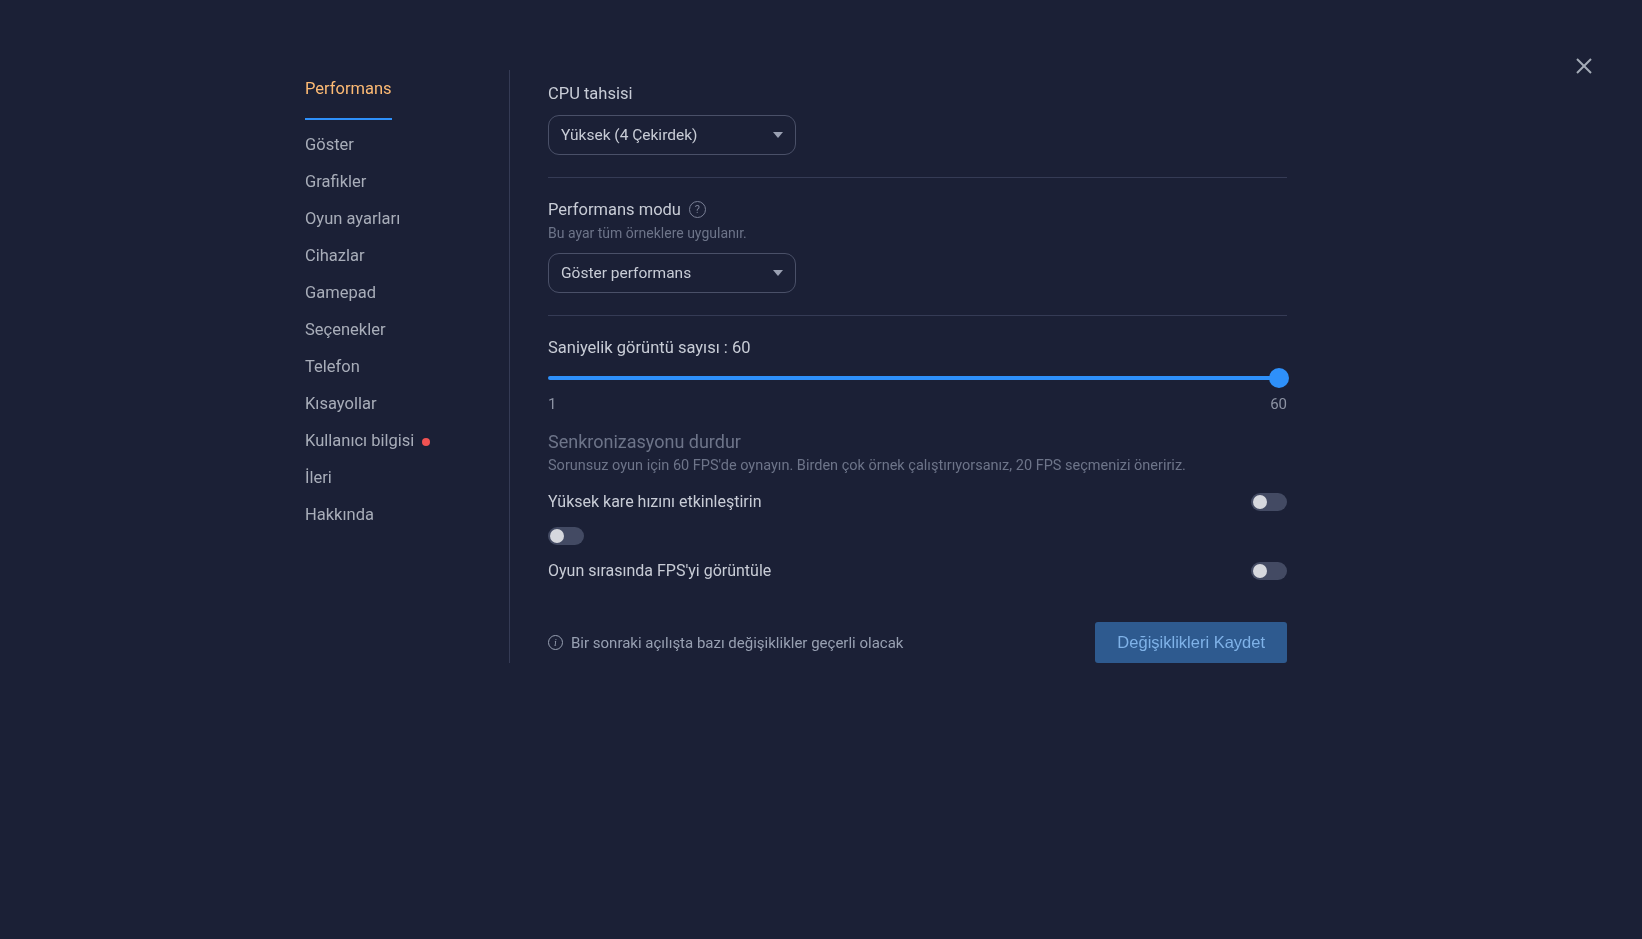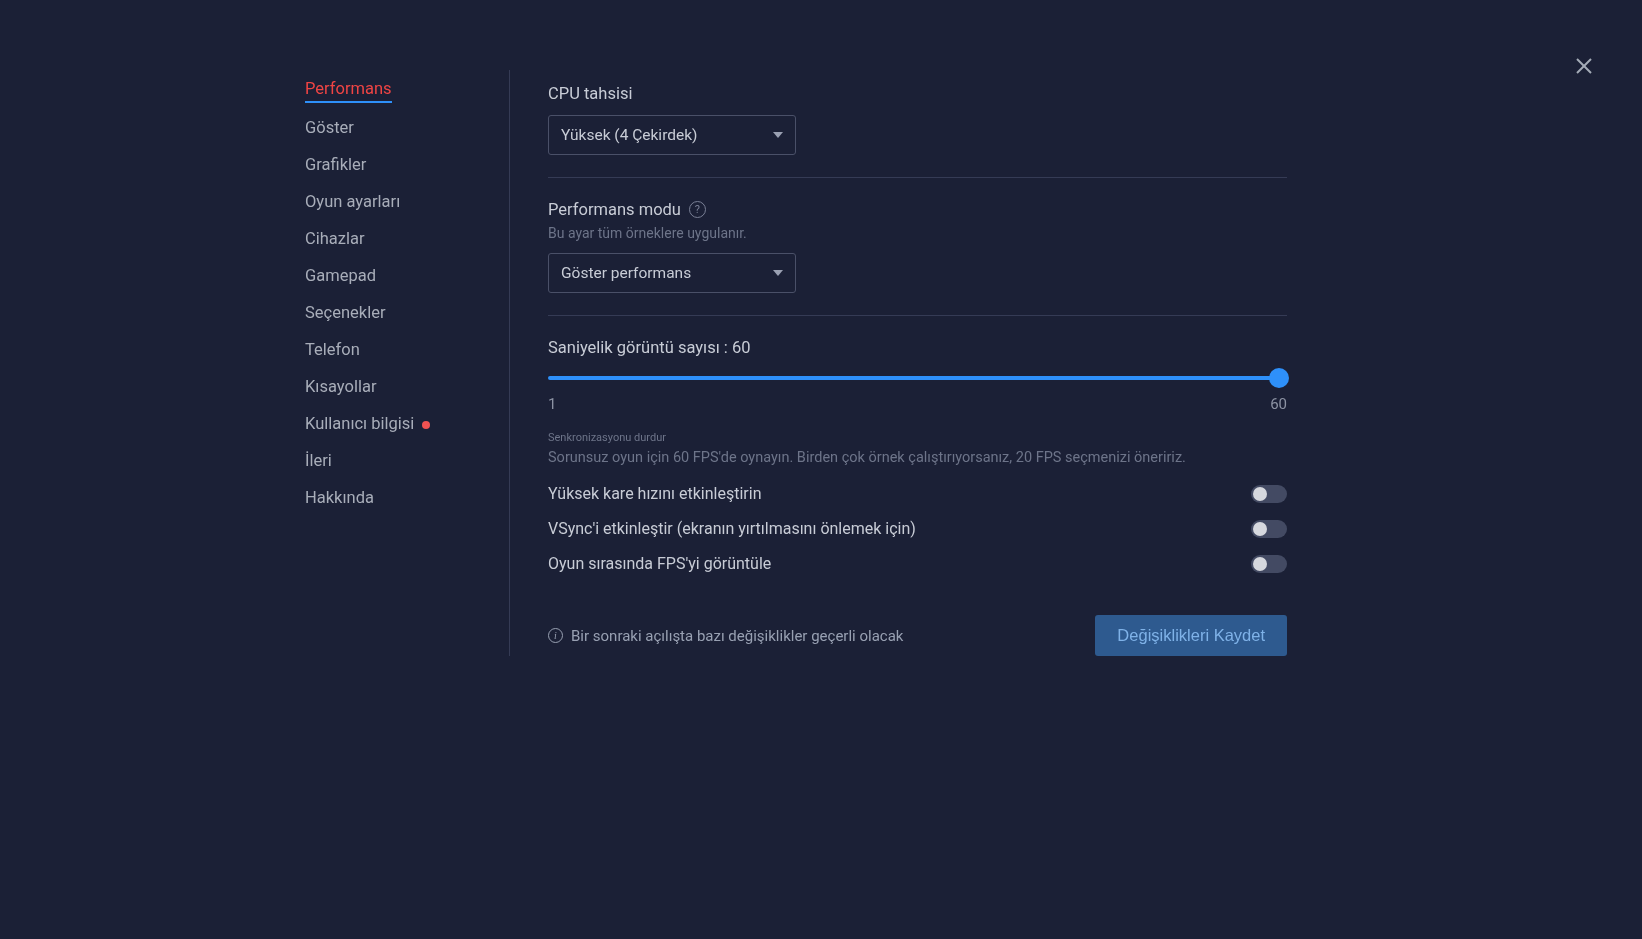--- a/index.html
+++ b/index.html
@@ -44,23 +44,23 @@
     padding-right: 20px;
   }
   .sidebar-item {
     font-size: 16.5px;
     color: #a8adb9;
     padding: 9px 0;
     cursor: pointer;
     display: inline-block;
   }
   .sidebar-item.active {
-    color: #ef4444;
+    color: #fdba74;
     border-bottom: 2px solid #2e90fa;
-    padding-bottom: 3px;
+    padding-bottom: 20px;
     margin-bottom: 6px;
   }
   .sidebar-row { display: block; }
   .dot-indicator {
     display: inline-block;
     width: 8px;
     height: 8px;
     background: #f05252;
     border-radius: 50%;
     margin-left: 8px;
@@ -106,21 +106,21 @@
     align-items: center;
     justify-content: center;
     font-size: 11px;
     color: #7a8096;
     cursor: pointer;
   }
   .select {
     width: 248px;
     height: 40px;
     border: 1px solid #4a5068;
-    border-radius: 3px;
+    border-radius: 11px;
     background: transparent;
     display: flex;
     align-items: center;
     justify-content: space-between;
     padding: 0 12px;
     cursor: pointer;
     font-size: 15.5px;
     color: #c8ccd6;
   }
   .select .caret {
@@ -153,21 +153,21 @@
     cursor: pointer;
   }
   .slider-minmax {
     display: flex;
     justify-content: space-between;
     font-size: 15px;
     color: #8c92a3;
     margin-top: 6px;
   }
   .sync-label {
-    font-size: 11px;
+    font-size: 18px;
     color: #6d7489;
     margin-top: 18px;
   }
   .sync-desc {
     font-size: 14.5px;
     color: #6d7489;
     margin-top: 4px;
     line-height: 1.4;
   }
   .toggle-row {
@@ -293,21 +293,20 @@
         <div class="sync-label">Senkronizasyonu durdur</div>
         <div class="sync-desc">Sorunsuz oyun için 60 FPS'de oynayın. Birden çok örnek çalıştırıyorsanız, 20 FPS seçmenizi öneririz.</div>
 
         <div class="toggle-row">
           <span>Yüksek kare hızını etkinleştirin</span>
           <div class="toggle">
             <div class="toggle-knob"></div>
           </div>
         </div>
         <div class="toggle-row">
-          <span>VSync'i etkinleştir (ekranın yırtılmasını önlemek için)</span>
           <div class="toggle">
             <div class="toggle-knob"></div>
           </div>
         </div>
         <div class="toggle-row">
           <span>Oyun sırasında FPS'yi görüntüle</span>
           <div class="toggle">
             <div class="toggle-knob"></div>
           </div>
         </div>

